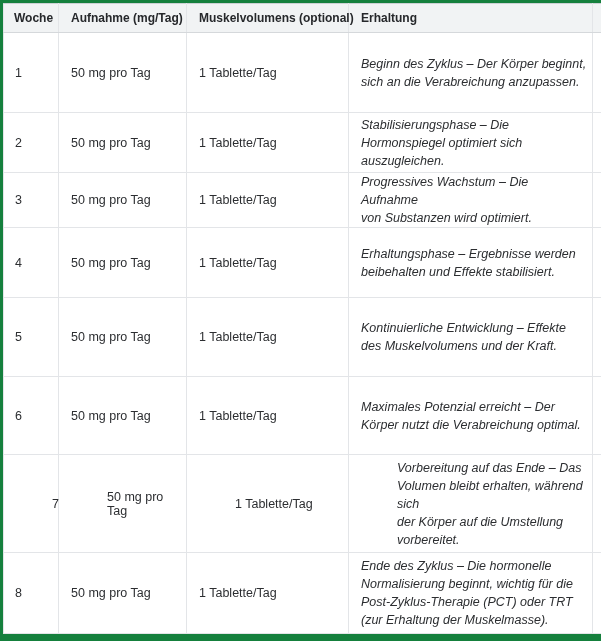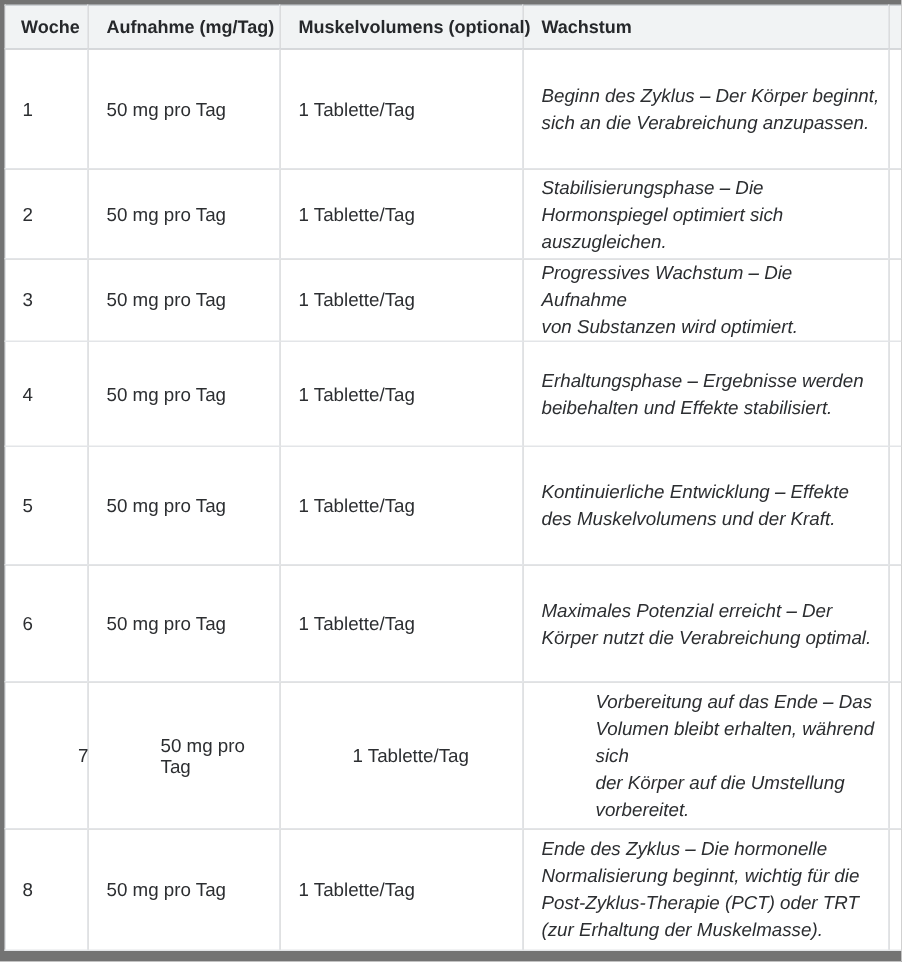--- a/index.html
+++ b/index.html
@@ -6,21 +6,21 @@
   html, body { background: #ffffff; }
   body {
     font-family: "Liberation Sans", "DejaVu Sans", sans-serif;
     color: #2c2e31;
   }
   .viewport {
     position: relative;
     width: 601px;
     height: 641px;
     overflow: hidden;
-    background: #737373;
+    background: #15803d;
   }
   table.cycle {
     position: absolute;
     top: 3px;
     left: 3px;
     width: 637px;
     border-collapse: collapse;
     table-layout: fixed;
   }
   col.c-week   { width: 55px;  }
@@ -82,21 +82,21 @@
         <col class="c-dose">
         <col class="c-hepato">
         <col class="c-note">
         <col class="c-stub">
     </colgroup>
     <thead>
       <tr>
         <th class="week-h">Woche</th>
         <th>Aufnahme (mg/Tag)</th>
         <th>Muskelvolumens (optional)</th>
-        <th>Wachstum</th>
+        <th>Erhaltung</th>
         <th class="stub-h"></th>
       </tr>
     </thead>
     <tbody>
       <tr>
         <td class="week-cell">1</td>
         <td>50 mg pro Tag</td>
         <td>1 Tablette/Tag</td>
         <td class="note-cell">Beginn des Zyklus – Der Körper beginnt,
 sich an die Verabreichung anzupassen.</td>

